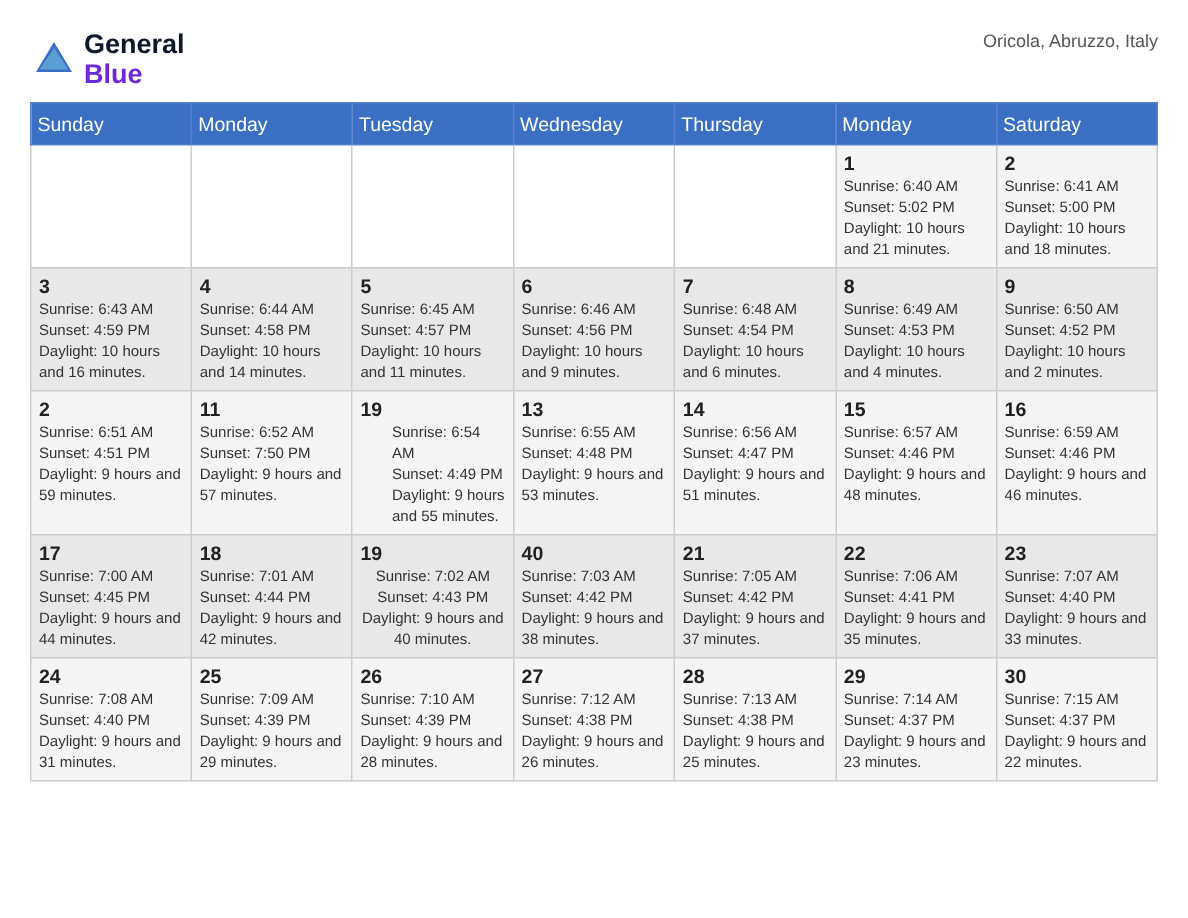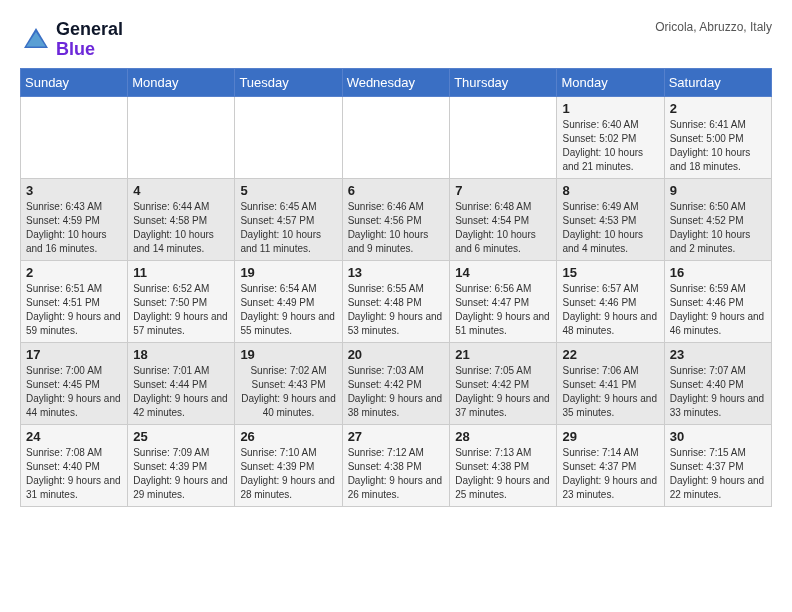--- a/index.html
+++ b/index.html
@@ -197,21 +197,21 @@
 Daylight: 9 hours and 59 minutes.</div>
           </td>
           <td>
             <span class="day-num">11</span>
             <div class="day-detail" style="white-space: pre-line;">Sunrise: 6:52 AM
 Sunset: 7:50 PM
 Daylight: 9 hours and 57 minutes.</div>
           </td>
           <td>
             <span class="day-num">19</span>
-            <div class="day-detail" style="white-space: pre-line;">Sunrise: 6:54 AM
+            <div class="day-detail" style="white-space: pre-line; margin-left: 21px;">Sunrise: 6:54 AM
 Sunset: 4:49 PM
 Daylight: 9 hours and 55 minutes.</div>
           </td>
           <td>
             <span class="day-num">13</span>
             <div class="day-detail" style="white-space: pre-line;">Sunrise: 6:55 AM
 Sunset: 4:48 PM
 Daylight: 9 hours and 53 minutes.</div>
           </td>
           <td>
@@ -246,21 +246,21 @@
 Sunset: 4:44 PM
 Daylight: 9 hours and 42 minutes.</div>
           </td>
           <td>
             <span class="day-num">19</span>
             <div class="day-detail" style="white-space: pre-line; text-align: center;">Sunrise: 7:02 AM
 Sunset: 4:43 PM
 Daylight: 9 hours and 40 minutes.</div>
           </td>
           <td>
-            <span class="day-num">20</span>
+            <span class="day-num">40</span>
             <div class="day-detail" style="white-space: pre-line;">Sunrise: 7:03 AM
 Sunset: 4:42 PM
 Daylight: 9 hours and 38 minutes.</div>
           </td>
           <td>
             <span class="day-num">21</span>
             <div class="day-detail" style="white-space: pre-line;">Sunrise: 7:05 AM
 Sunset: 4:42 PM
 Daylight: 9 hours and 37 minutes.</div>
           </td>

